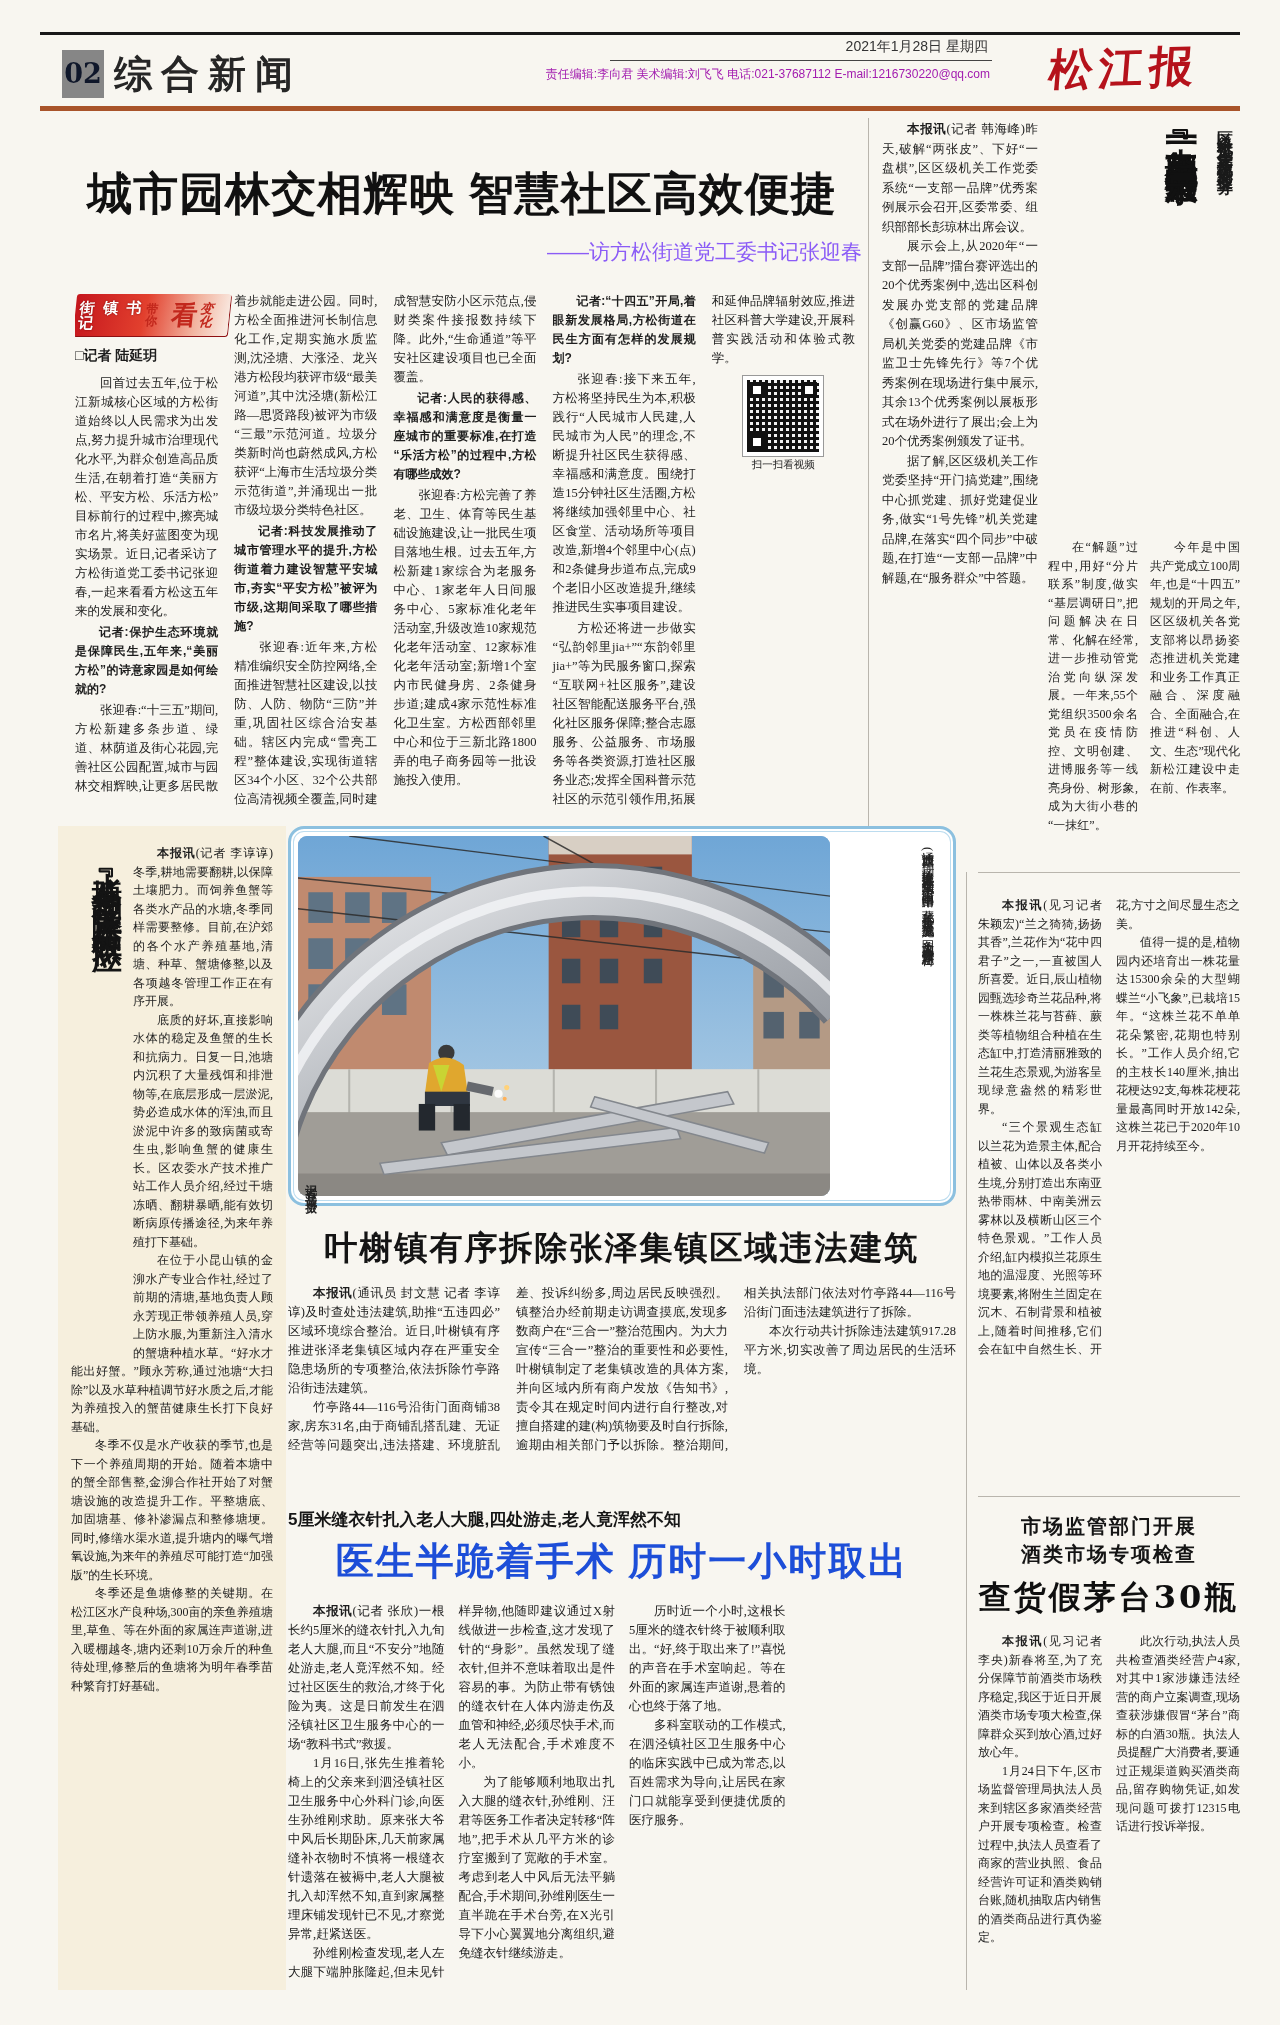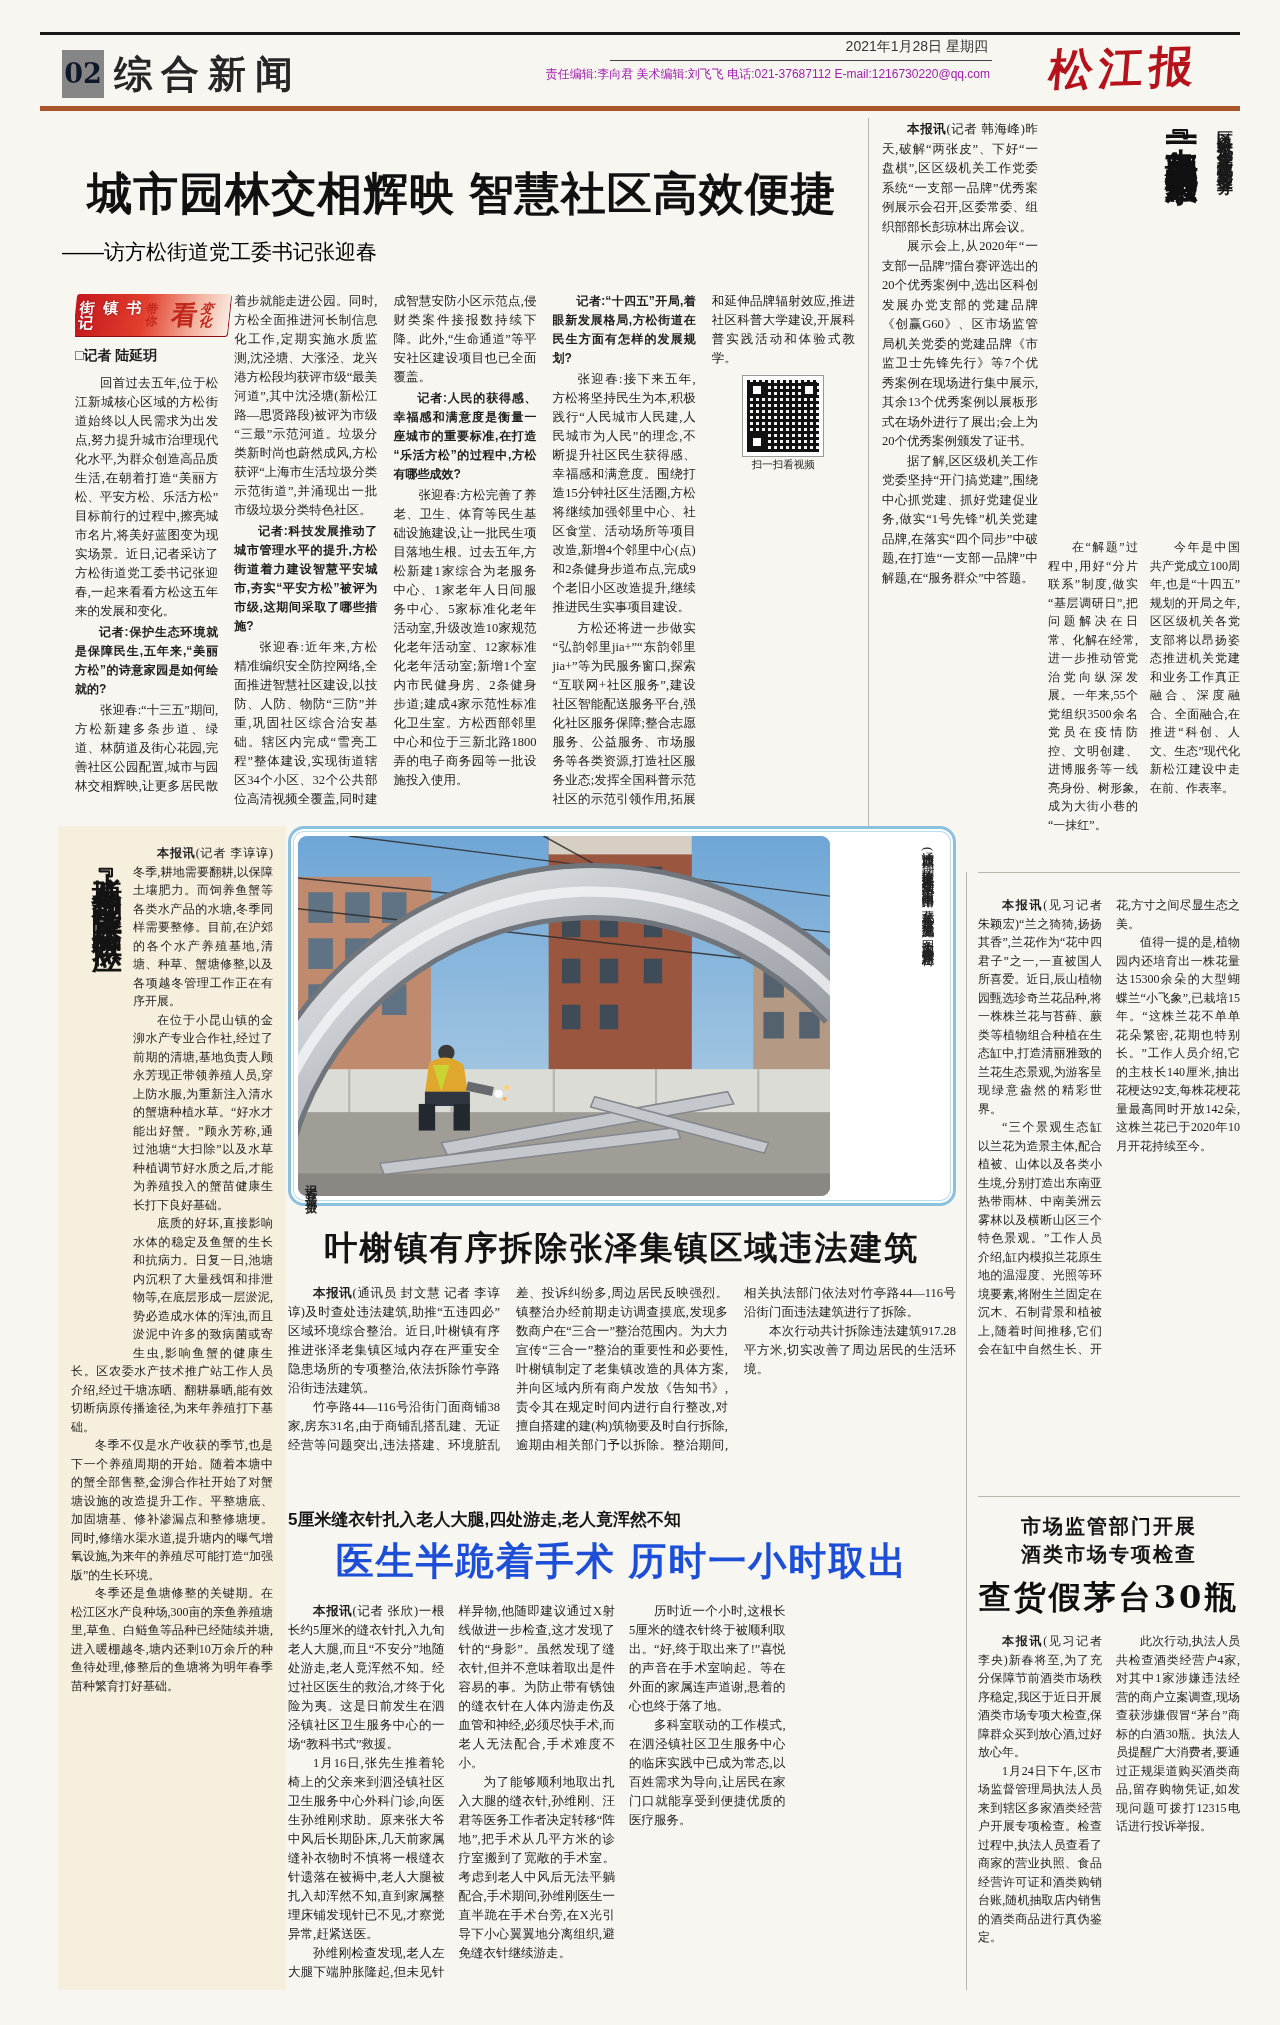--- a/index.html
+++ b/index.html
@@ -18,22 +18,22 @@
   .head-date{font:14px/20px "Liberation Sans","DejaVu Sans",sans-serif;color:#333;padding-right:4px;}
   .head-sep{border-bottom:1px solid #444;margin:4px 0 5px 140px;}
   .head-editors{font:12px/16px "Liberation Sans","DejaVu Sans",sans-serif;color:#a21caf;padding-right:2px;}
   .masthead{position:absolute;left:1008px;top:42px;width:232px;text-align:center;color:#b5121b;
     font:900 44px/52px "DejaVu Serif",serif;transform:skewX(-6deg) rotate(-1.5deg);letter-spacing:6px;}
   .accent-rule{position:absolute;left:40px;top:106px;width:1200px;height:5px;background:#a9542a;}
 
   
   .lead-head{position:absolute;left:62px;top:138px;width:800px;text-align:center;
     font:900 45px/52px "Liberation Sans","DejaVu Sans",sans-serif;letter-spacing:1px;color:#111;}
-  .lead-sub{position:absolute;left:62px;top:238px;width:800px;text-align:left;
-    font:400 21px/28px "Liberation Sans","DejaVu Sans",sans-serif;color:#000000;}
+  .lead-sub{position:absolute;left:62px;top:238px;width:800px;text-align:right;
+    font:400 21px/28px "Liberation Sans","DejaVu Sans",sans-serif;color:#8b5cf6;}
   .lead-cols{position:absolute;left:75px;top:292px;width:780px;height:520px;
     column-count:5;column-gap:16px;column-fill:auto;overflow:hidden;
     font:12.5px/19px "Liberation Serif","DejaVu Serif",serif;text-align:justify;}
   .lead-cols p{margin:0 0 2px 0;text-indent:2em;}
   .lead-cols p.q{font-weight:bold;font-family:"Liberation Sans","DejaVu Sans",sans-serif;font-size:12px;}
   .badge{break-inside:avoid;width:146px;height:42px;margin:2px 0 8px 0;border-radius:3px;
     background:linear-gradient(97deg,#c5161d 0%,#e2402e 45%,#f2b4a0 78%,#f9ece4 100%);
     transform:skewX(-6deg);display:flex;align-items:center;padding:0 4px;box-shadow:1px 1px 0 #8e0f12;}
   .badge .b1{color:#fff;font:900 15px/1 "Liberation Sans","DejaVu Sans",sans-serif;text-shadow:0 0 2px #7e0a0a;letter-spacing:1px;}
   .badge .b2{color:#c2271c;font:700 12px/1 "Liberation Sans","DejaVu Sans",sans-serif;margin-left:4px;}
@@ -173,24 +173,24 @@
     </div>
   </div>
   <div class="party-sub">
     <p>在“解题”过程中,用好“分片联系”制度,做实“基层调研日”,把问题解决在日常、化解在经常,进一步推动管党治党向纵深发展。一年来,55个党组织3500余名党员在疫情防控、文明创建、进博服务等一线亮身份、树形象,成为大街小巷的“一抹红”。</p>
     <p>今年是中国共产党成立100周年,也是“十四五”规划的开局之年,区区级机关各党支部将以昂扬姿态推进机关党建和业务工作真正融合、深度融合、全面融合,在推进“科创、人文、生态”现代化新松江建设中走在前、作表率。</p>
   </div>
 
   <div class="pond">
     <div class="pond-title">水塘『冬翻』保障水产品有效供应</div>
     <p><b class="lead-label">本报讯</b><span>(记者 李谆谆)冬季,耕地需要翻耕,以保障土壤肥力。而饲养鱼蟹等各类水产品的水塘,冬季同样需要整修。目前,在沪郊的各个水产养殖基地,清塘、种草、蟹塘修整,以及各项越冬管理工作正在有序开展。</span></p>
+    <p>底质的好坏,直接影响水体的稳定及鱼蟹的生长和抗病力。日复一日,池塘内沉积了大量残饵和排泄物等,在底层形成一层淤泥,势必造成水体的浑浊,而且淤泥中许多的致病菌或寄生虫,影响鱼蟹的健康生长。区农委水产技术推广站工作人员介绍,经过干塘冻晒、翻耕暴晒,能有效切断病原传播途径,为来年养殖打下基础。</p>
     <p>在位于小昆山镇的金泖水产专业合作社,经过了前期的清塘,基地负责人顾永芳现正带领养殖人员,穿上防水服,为重新注入清水的蟹塘种植水草。“好水才能出好蟹。”顾永芳称,通过池塘“大扫除”以及水草种植调节好水质之后,才能为养殖投入的蟹苗健康生长打下良好基础。</p>
-    <p>底质的好坏,直接影响水体的稳定及鱼蟹的生长和抗病力。日复一日,池塘内沉积了大量残饵和排泄物等,在底层形成一层淤泥,势必造成水体的浑浊,而且淤泥中许多的致病菌或寄生虫,影响鱼蟹的健康生长。区农委水产技术推广站工作人员介绍,经过干塘冻晒、翻耕暴晒,能有效切断病原传播途径,为来年养殖打下基础。</p>
     <p>冬季不仅是水产收获的季节,也是下一个养殖周期的开始。随着本塘中的蟹全部售整,金泖合作社开始了对蟹塘设施的改造提升工作。平整塘底、加固塘基、修补渗漏点和整修塘埂。同时,修缮水渠水道,提升塘内的曝气增氧设施,为来年的养殖尽可能打造“加强版”的生长环境。</p>
-    <p>冬季还是鱼塘修整的关键期。在松江区水产良种场,300亩的亲鱼养殖塘里,草鱼、白鲢鱼等品种已经陆续并塘,进入暖棚越冬,塘内还剩10万余斤的种鱼待处理,修整后的鱼塘将为明年春季苗种繁育打好基础。</p>
+    <p>冬季还是鱼塘修整的关键期。在松江区水产良种场,300亩的亲鱼养殖塘里,草鱼、等在外面的家属连声道谢,进入暖棚越冬,塘内还剩10万余斤的种鱼待处理,修整后的鱼塘将为明年春季苗种繁育打好基础。</p>
   </div>
 
   <div class="photo-frame">
     <div class="photo-art">
       <svg width="100%" height="100%" viewBox="0 0 540 352" preserveAspectRatio="xMidYMid slice">
         <defs>
           <linearGradient id="sky" x1="0" y1="0" x2="0" y2="1">
             <stop offset="0" stop-color="#6fa6d6"></stop>
               <stop offset="1" stop-color="#b9d4e8"></stop>
           </linearGradient>

